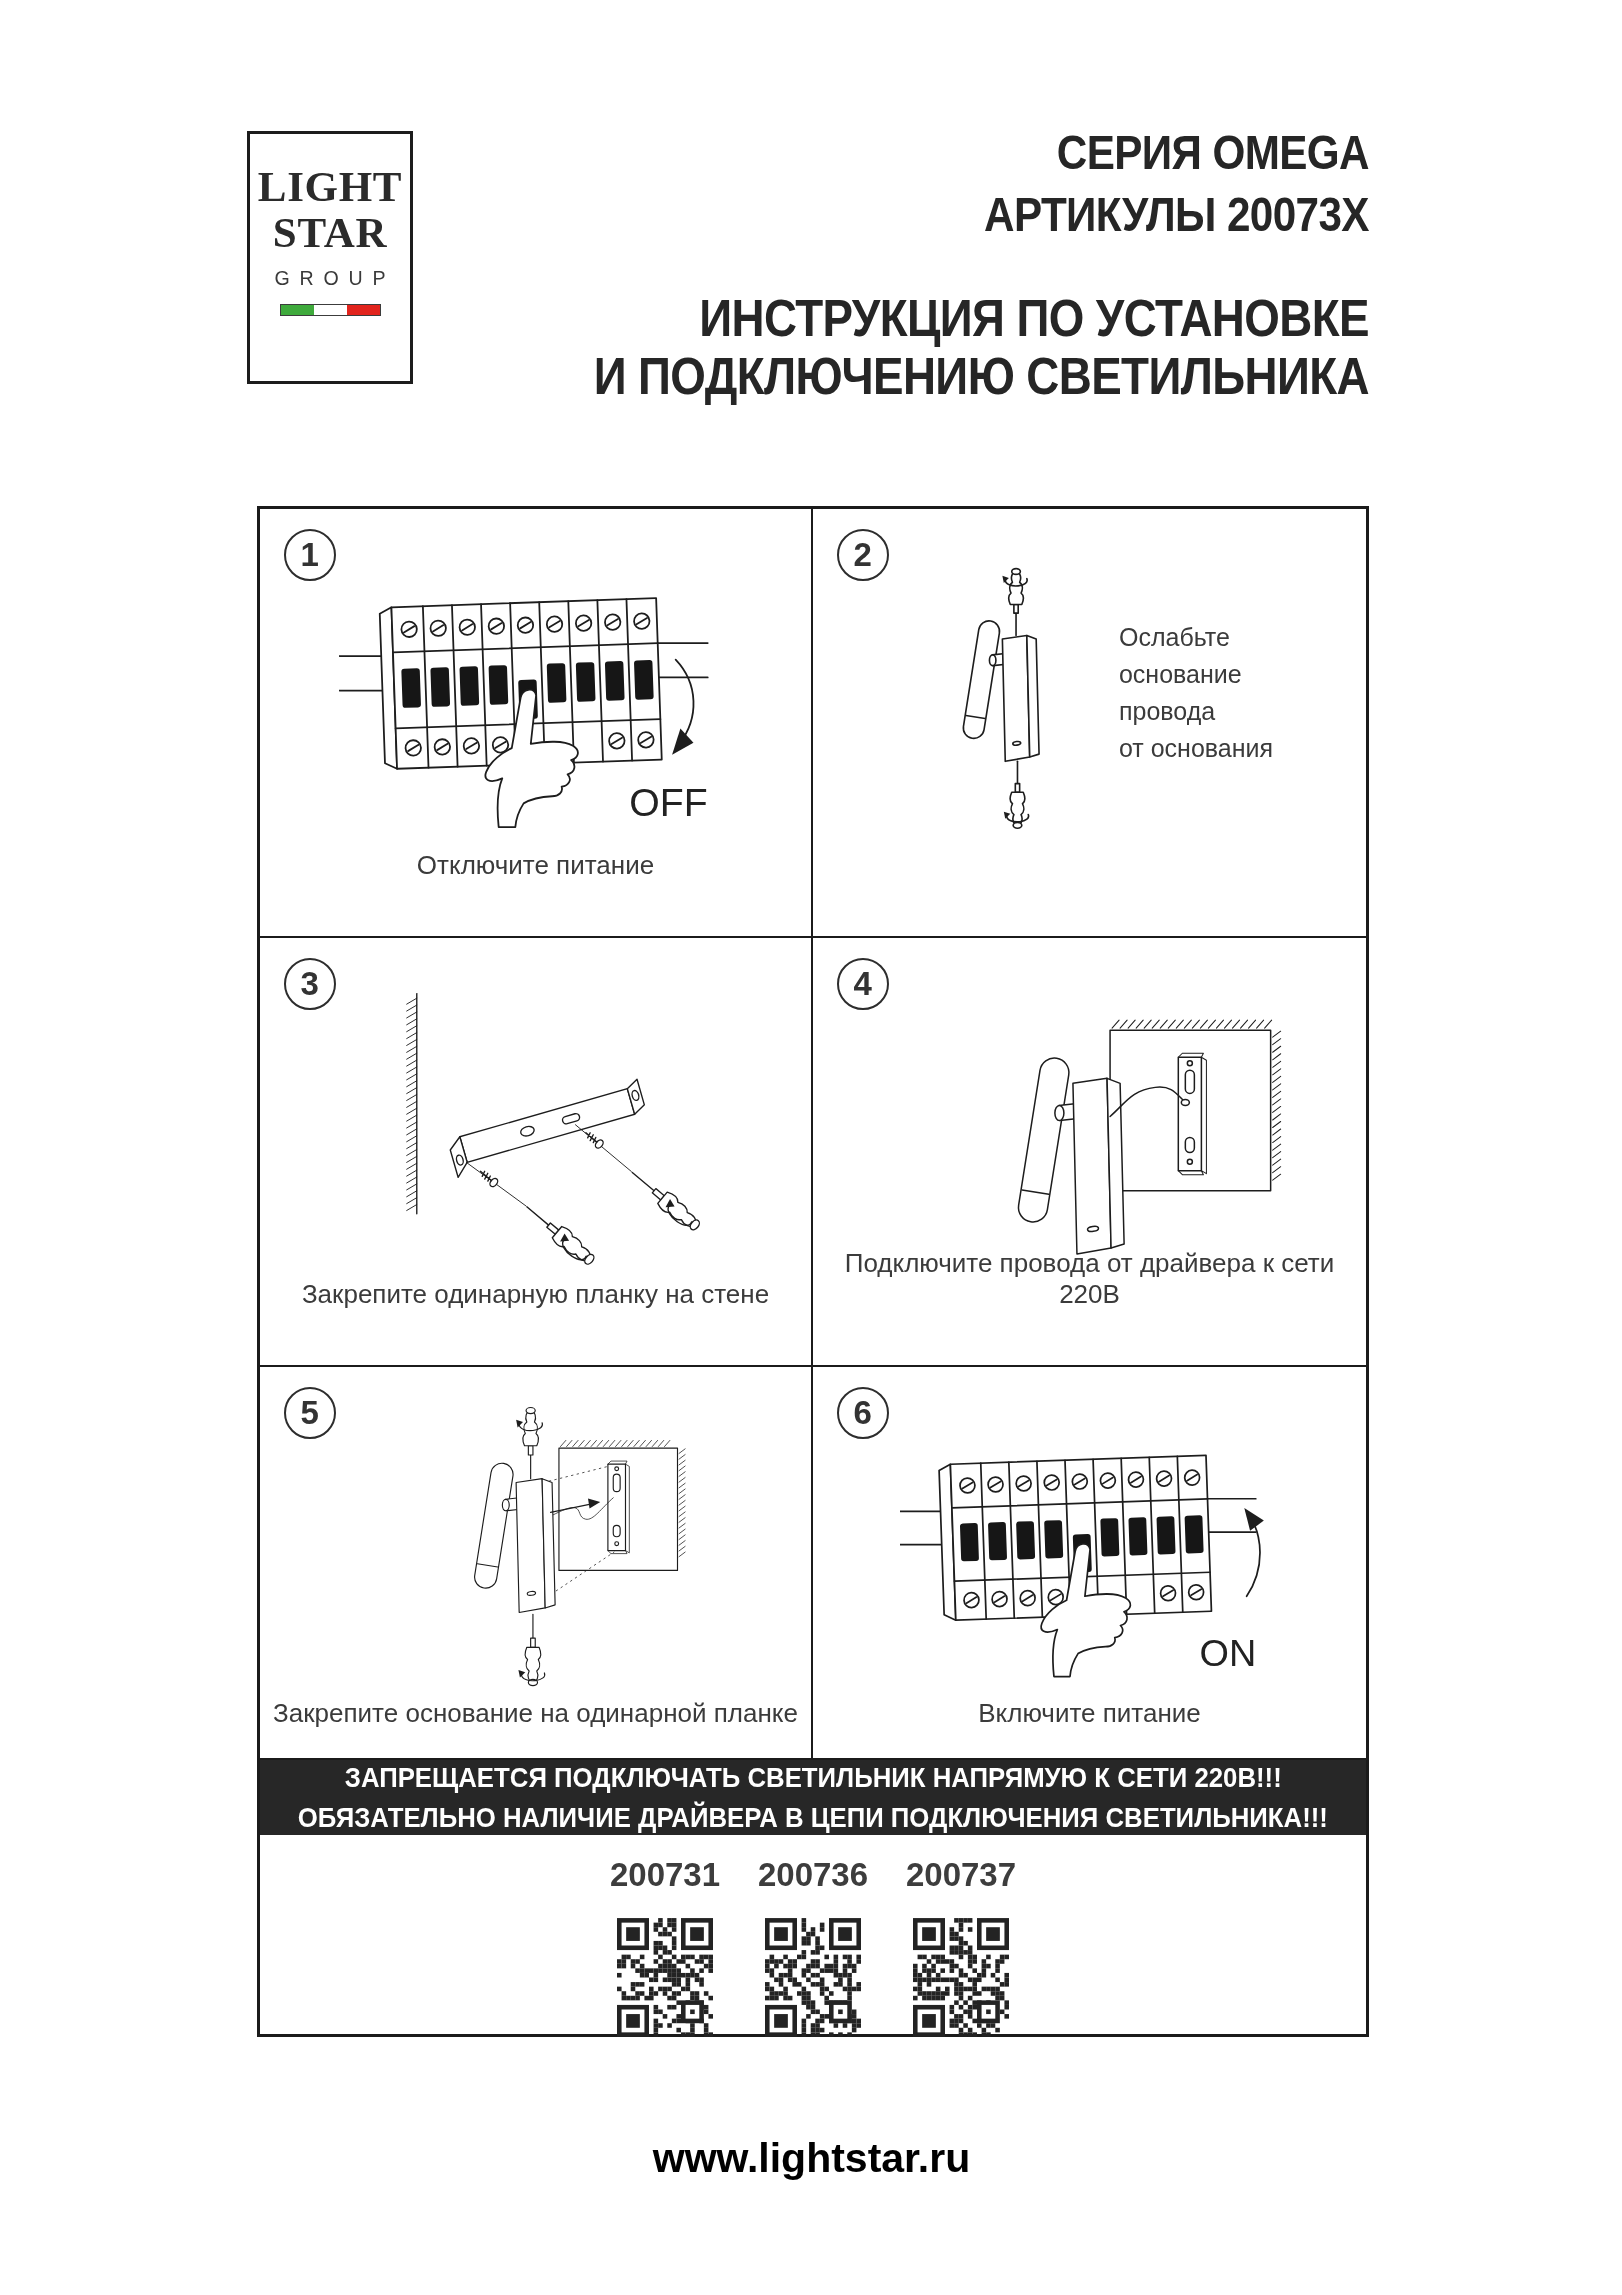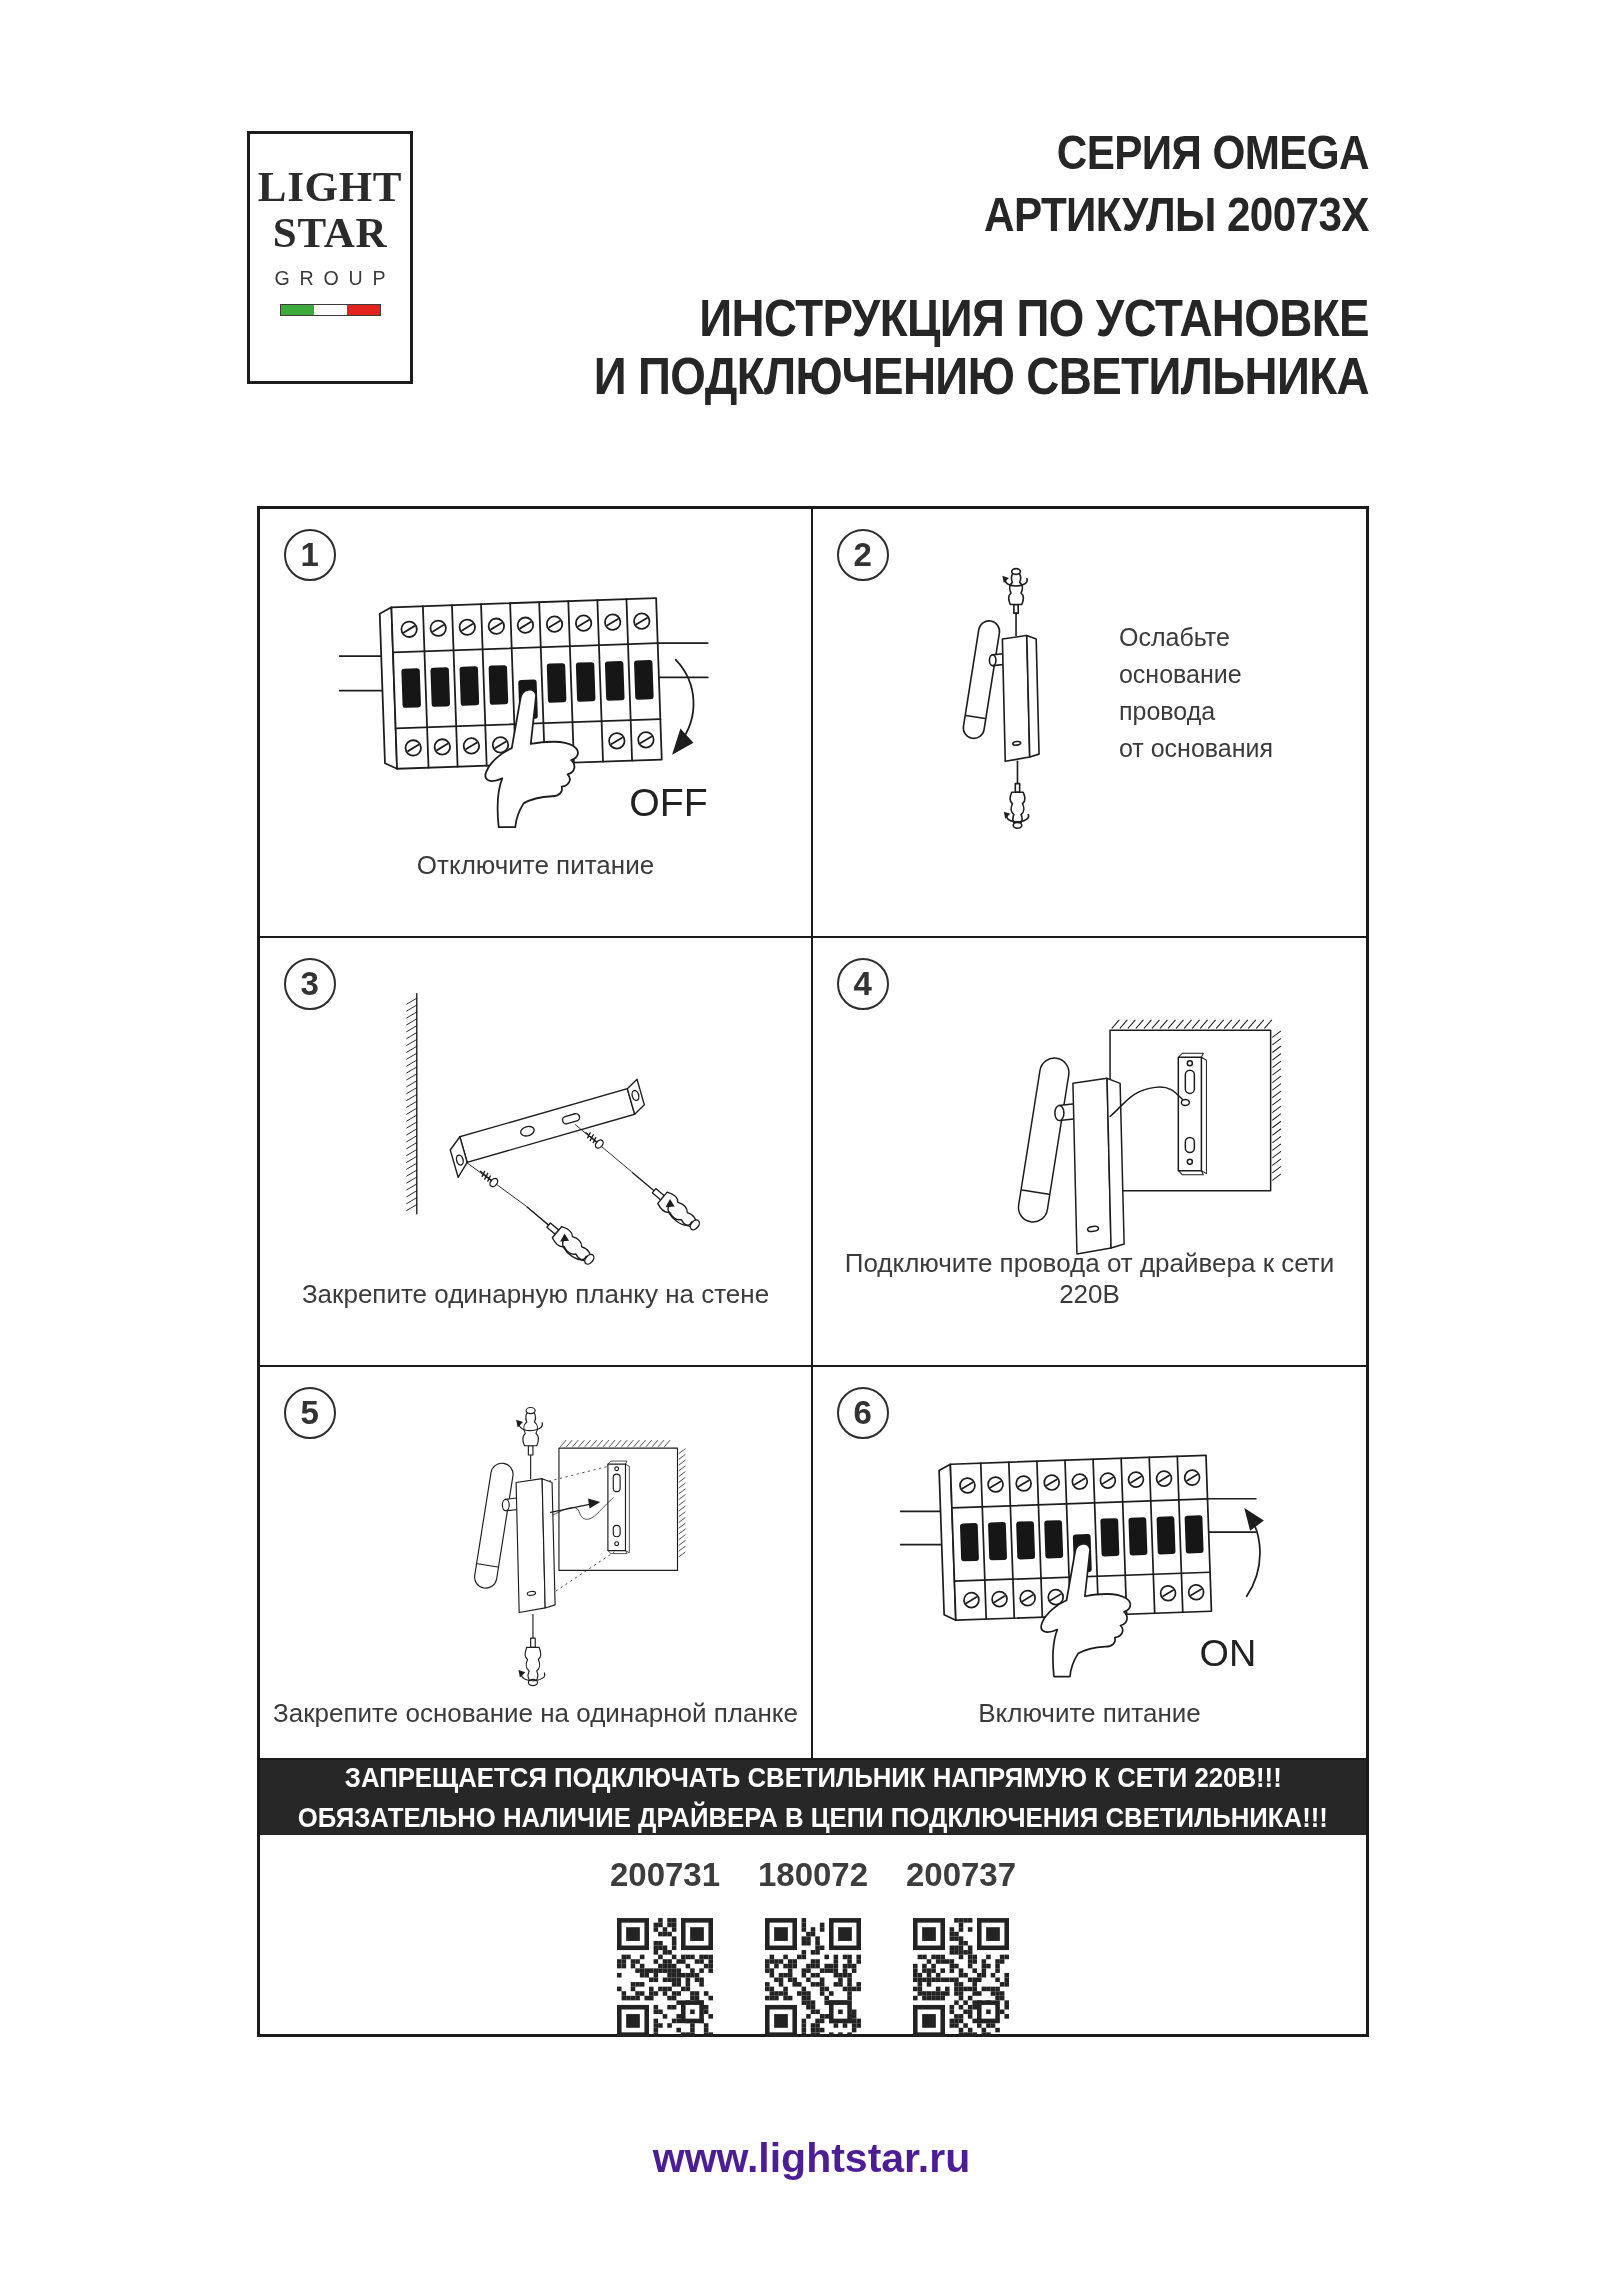--- a/index.html
+++ b/index.html
@@ -44,21 +44,21 @@
   .warn-line{color:#ffffff;font-weight:bold;font-size:28px;line-height:37px;letter-spacing:0;
              transform:scaleX(0.92);transform-origin:center;white-space:nowrap;}
   
   .qr-row{grid-column:1/3;display:flex;justify-content:center;align-items:flex-start;
           gap:37px;padding-top:21px;border-bottom:none;}
   .product{display:flex;flex-direction:column;align-items:center;width:111px;}
   .art{font-size:33px;font-weight:bold;color:#3d3d3d;letter-spacing:0;}
   .qr{margin-top:23.6px;}
   
   .footer{position:absolute;left:0;right:0;top:2135px;text-align:center;
-          font-size:41px;font-weight:bold;color:#4c1d95;letter-spacing:0;}
+          font-size:41px;font-weight:bold;color:#000000;letter-spacing:0;}
   
   svg.art-svg{stroke:#1d1d1d;stroke-width:3;fill:none;stroke-linecap:round;stroke-linejoin:round;}
   svg.thick{stroke-width:4.5;}
   .wf{fill:#ffffff;}
   .bk{fill:#1d1d1d;stroke:none;}
   .tgl{fill:#161616;stroke:none;}
   .thin{stroke-width:2;}
   .dot{stroke-dasharray:4 11;}
   .lbl{stroke:none;fill:#222;font-family:"Liberation Sans",sans-serif;font-size:66px;}
 </style>
@@ -483,21 +483,21 @@
               <rect x="0" y="133" width="49" height="49" fill="#232323"></rect>
               <rect x="7" y="140" width="35" height="35" fill="#fff"></rect>
               <rect x="14" y="147" width="21" height="21" fill="#232323"></rect>
               <rect x="98" y="126" width="35" height="35" fill="#232323"></rect>
               <rect x="105" y="133" width="21" height="21" fill="#fff"></rect>
               <rect x="112" y="140" width="7" height="7" fill="#232323"></rect>
             </g>
           </svg>
       </div>
       <div class="product">
-        <div class="art">180072</div>
+        <div class="art">200736</div>
         <svg class="qr" width="96" height="119" viewBox="0 0 147 182">
             <g>
               <rect x="56" y="0" width="7" height="7" fill="#232323"></rect>
               <rect x="56" y="7" width="7" height="7" fill="#232323"></rect>
               <rect x="84" y="7" width="7" height="7" fill="#232323"></rect>
               <rect x="56" y="14" width="7" height="7" fill="#232323"></rect>
               <rect x="70" y="14" width="7" height="7" fill="#232323"></rect>
               <rect x="84" y="14" width="7" height="7" fill="#232323"></rect>
               <rect x="63" y="21" width="7" height="7" fill="#232323"></rect>
               <rect x="70" y="21" width="7" height="7" fill="#232323"></rect>

